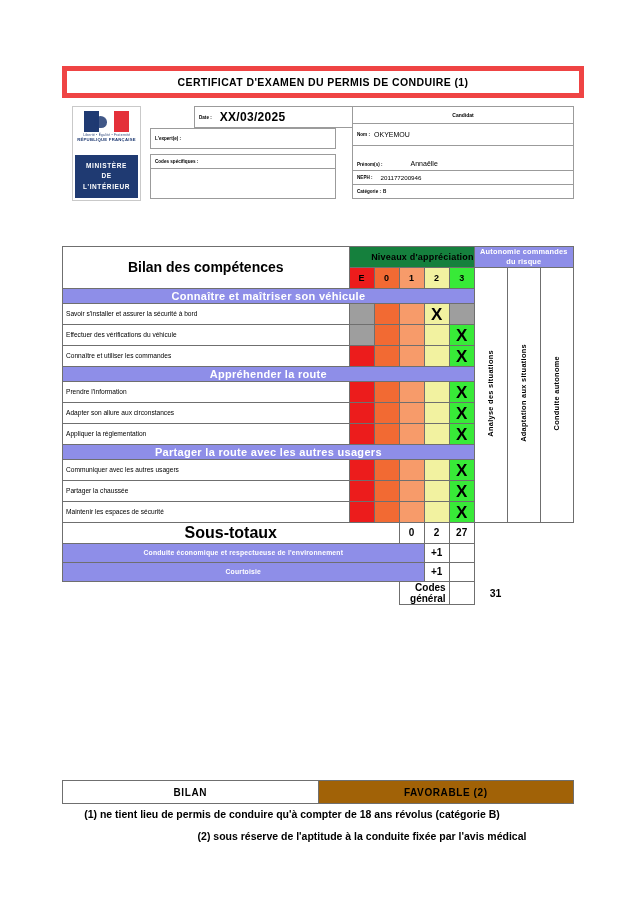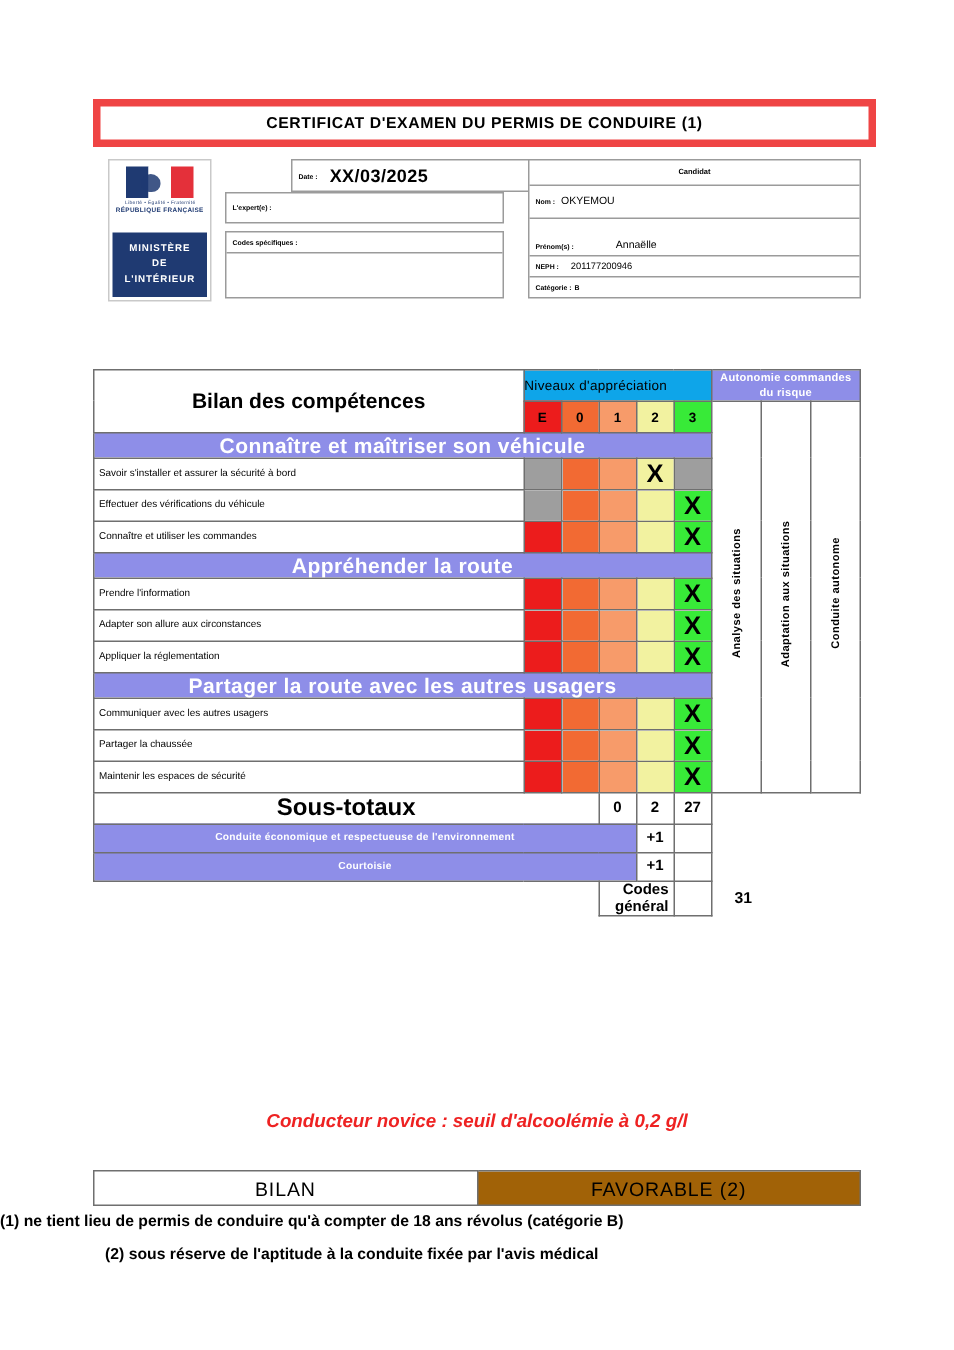--- a/index.html
+++ b/index.html
@@ -195,24 +195,24 @@
 
   .hdr-bilan {
     height: 38px;
     text-align: center;
     font-size: 14px;
     font-weight: bold;
     background: #fff;
   }
   .hdr-niv {
     height: 17px;
-    text-align: left;
+    text-align: right;
     font-size: 9px;
-    font-weight: normal;
-    background: #0ea5e9;
+    font-weight: bold;
+    background: #15803d;
     letter-spacing: .2px;
   }
   .hdr-auto {
     text-align: center;
     font-size: 7.4px;
     font-weight: bold;
     background: #8e8ee8;
     color: #fff;
     line-height: 1.35;
     letter-spacing: .2px;
@@ -244,21 +244,21 @@
     font-weight: bold;
     letter-spacing: .3px;
     white-space: nowrap;
   }
 
   .section-row td {
     height: 15px;
     background: #8e8ee8;
     color: #fff;
     text-align: center;
-    font-size: 14px;
+    font-size: 11px;
     font-weight: bold;
     letter-spacing: .3px;
   }
 
   .comp-row td.name {
     height: 21px;
     font-size: 6.6px;
     padding-left: 3px;
     background: #fff;
     white-space: nowrap;
@@ -340,28 +340,29 @@
     left: 62px;
     top: 780px;
     width: 512px;
     border-collapse: collapse;
     table-layout: fixed;
   }
   .bilan-table td {
     border: 1px solid #6f6f6f;
     height: 20px;
     text-align: center;
-    font-size: 13px;
-    font-weight: normal;
+    font-size: 10px;
+    font-weight: bold;
     letter-spacing: .6px;
   }
   .bilan-table td.res { background: #a16207; }
   .note {
     position: absolute;
     width: 584px;
+    text-align: center;
     font-size: 10.5px;
     font-weight: bold;
   }
   .note1 { top: 808px; }
   .note2 { top: 830px; padding-left: 70px; }
 </style>
 </head>
 <body>
 
 <div class="title-box">
@@ -581,21 +582,20 @@
         <td class="name" colspan="2">Codes général</td>
         <td class="val">31</td>
         <td class="noborder"></td>
         <td class="noborder"></td>
         <td class="noborder"></td>
       </tr>
     </tbody>
 </table>
 
 <div class="alco">
-  <div>Conducteur novice : seuil d'alcoolémie à 0,2 g/l</div>
 </div>
 
 <table class="bilan-table">
   <tbody>
       <tr>
     <td style="width:50%;">BILAN</td>
     <td class="res" style="width:50%;">FAVORABLE (2)</td>
   </tr>
 </tbody>
   </table>

